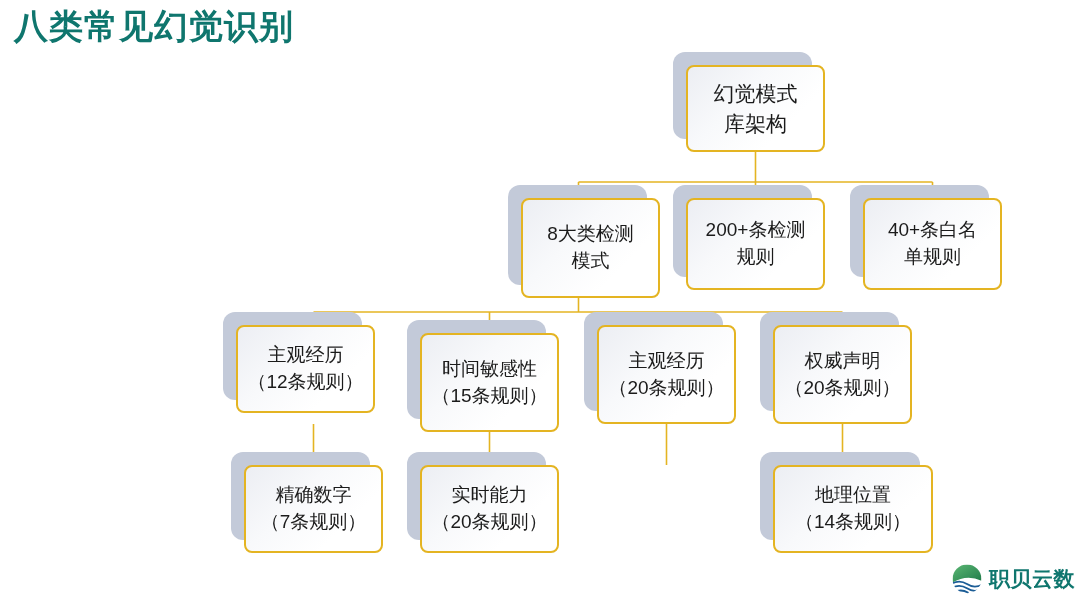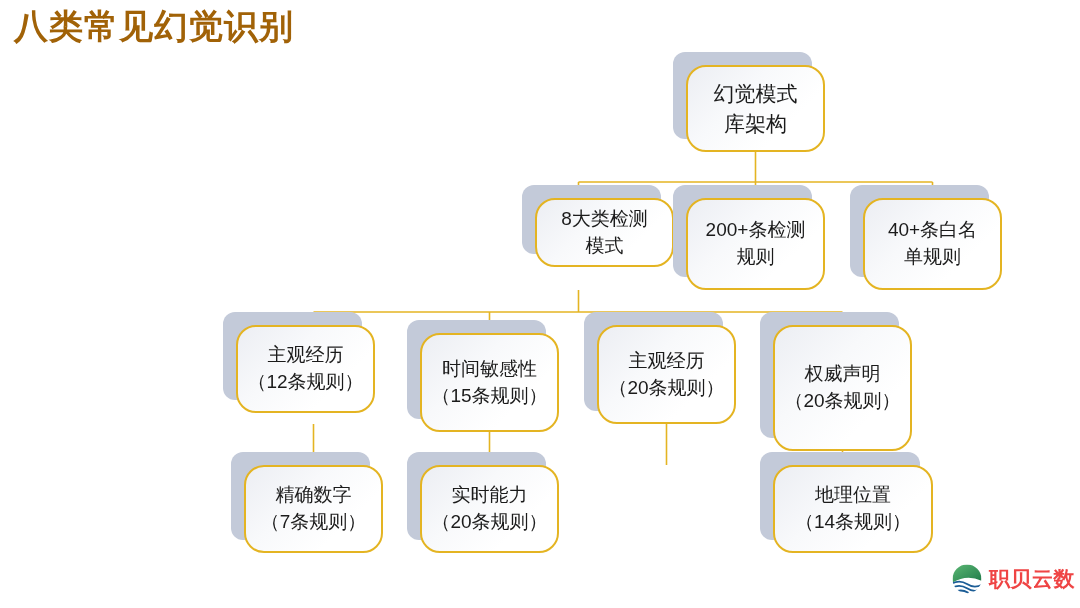--- a/index.html
+++ b/index.html
@@ -23,21 +23,21 @@
   }
 
   
   #page-title {
     position: absolute;
     left: 14px;
     top: 6px;
     font-size: 34px;
     font-weight: 700;
     letter-spacing: 1px;
-    color: #a16207;
+    color: #0f766e;
     line-height: 1.2;
     white-space: nowrap;
   }
 
   
   #connectors {
     position: absolute;
     left: 0;
     top: 0;
     width: 1080px;
@@ -60,21 +60,21 @@
     border-radius: 12px;
   }
   .node .card {
     position: absolute;
     left: 0;
     top: 0;
     width: 100%;
     height: 100%;
     box-sizing: border-box;
     border: 2px solid #e4b422;
-    border-radius: 20px;
+    border-radius: 8px;
     background: linear-gradient(135deg, #eceef3 0%, #f8f9fb 38%, #ffffff 72%);
     display: flex;
     flex-direction: column;
     align-items: center;
     justify-content: center;
     text-align: center;
   }
   .node .line1,
   .node .line2 {
     display: block;
@@ -98,21 +98,21 @@
     gap: 5px;
   }
   #brand-logo .mark {
     width: 34px;
     height: 34px;
     flex: 0 0 34px;
   }
   #brand-logo .brand-text {
     font-size: 21px;
     font-weight: 700;
-    color: #ef4444;
+    color: #0f766e;
     letter-spacing: 0.5px;
     white-space: nowrap;
   }
 </style>
 </head>
 <body>
 
 <div id="slide">
 
   <div id="page-title">八类常见幻觉识别</div>
@@ -141,21 +141,21 @@
   </svg>
 
   <div class="node root" style="left:686px; top:65px; width:139px; height:87px;">
     <div class="shadow"></div>
     <div class="card">
       <span class="line1">幻觉模式</span>
       <span class="line2">库架构</span>
     </div>
   </div>
 
-  <div class="node" style="left:535px; top:198px; width:139px; height:69px;">
+  <div class="node" style="left:521px; top:198px; width:139px; height:100px;">
     <div class="shadow"></div>
     <div class="card">
       <span class="line1">8大类检测</span>
       <span class="line2">模式</span>
     </div>
   </div>
 
   <div class="node" style="left:686px; top:198px; width:139px; height:92px;">
     <div class="shadow"></div>
     <div class="card">
@@ -189,21 +189,21 @@
   </div>
 
   <div class="node" style="left:597px; top:325px; width:139px; height:99px;">
     <div class="shadow"></div>
     <div class="card">
       <span class="line1">主观经历</span>
       <span class="line2">（20条规则）</span>
     </div>
   </div>
 
-  <div class="node" style="left:773px; top:325px; width:139px; height:126px;">
+  <div class="node" style="left:773px; top:325px; width:139px; height:99px;">
     <div class="shadow"></div>
     <div class="card">
       <span class="line1">权威声明</span>
       <span class="line2">（20条规则）</span>
     </div>
   </div>
 
   <div class="node" style="left:244px; top:465px; width:139px; height:88px;">
     <div class="shadow"></div>
     <div class="card">

